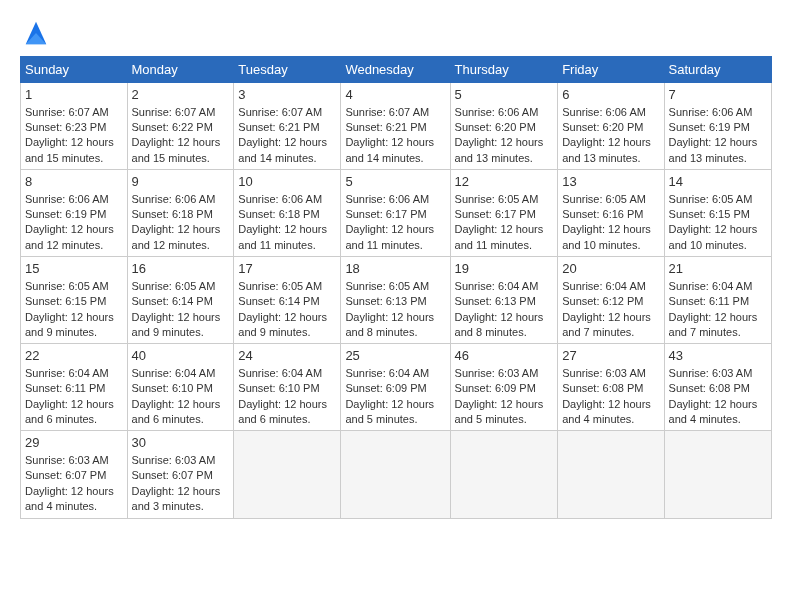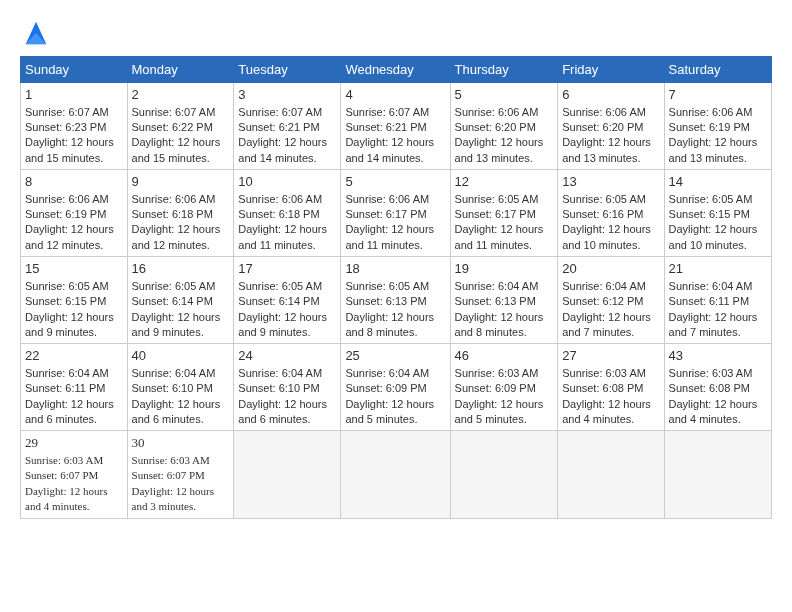--- a/index.html
+++ b/index.html
@@ -81,21 +81,20 @@
     tbody tr td .day-info {
       font-size: 11px;
       color: #333;
       line-height: 1.4;
     }
     tbody tr td.empty {
       background: #f5f5f5;
     }
     tbody tr:last-child td {
       height: 65px;
-      font-family: Liberation Serif, serif;
     }
   </style>
 </head>
 <body>
 
 <div class="page">
   <div class="header">
     <div class="logo">
       <div>
         <div style="display:flex;align-items:center;">

